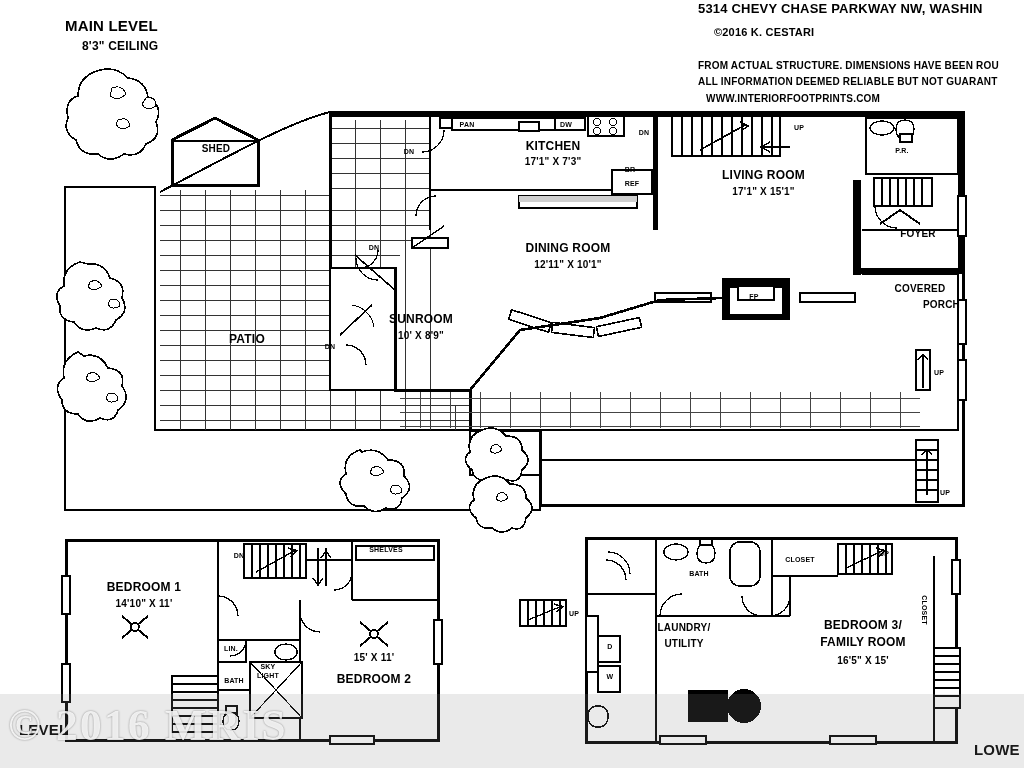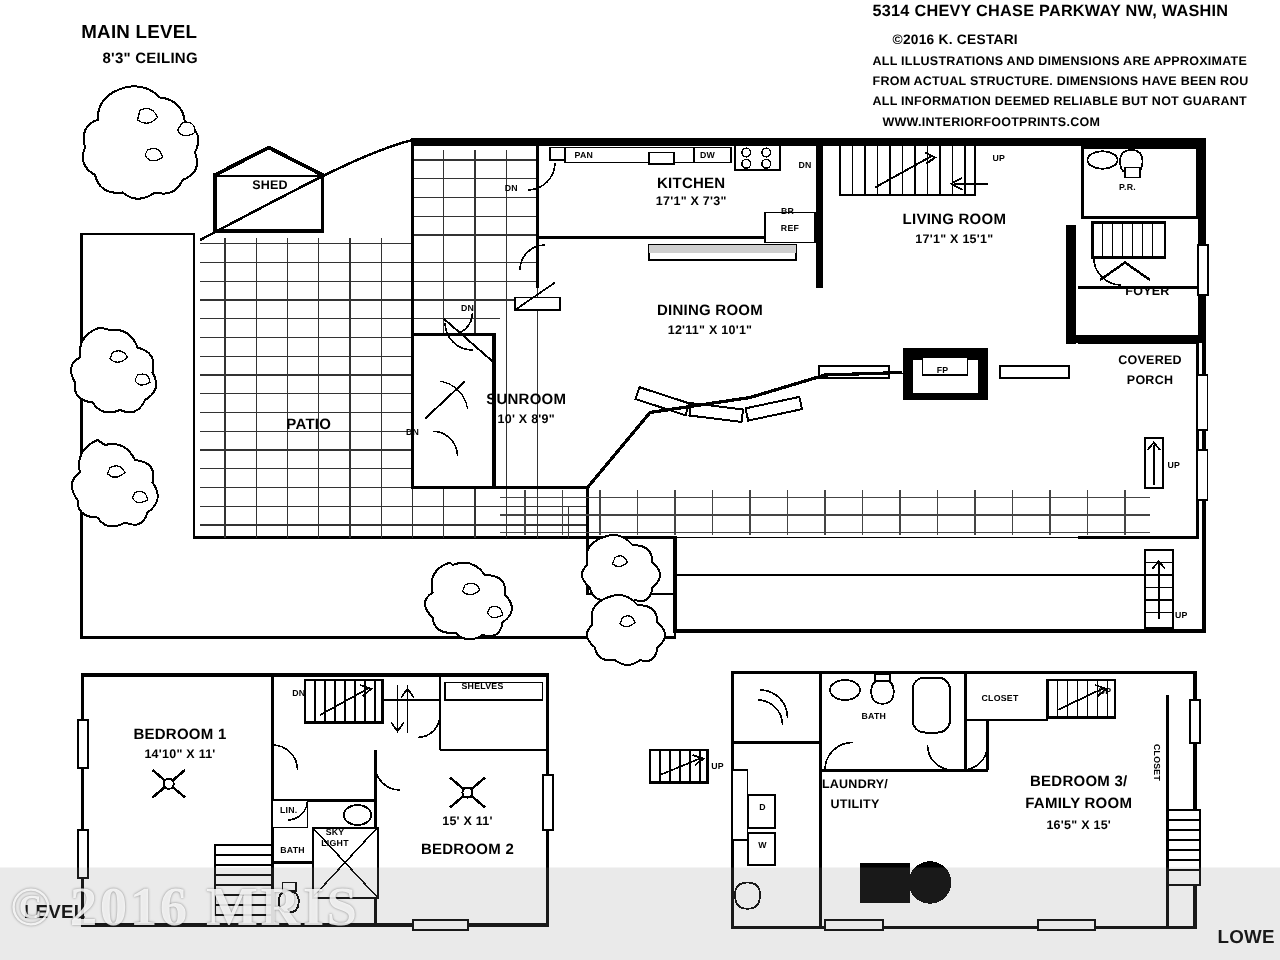--- a/index.html
+++ b/index.html
@@ -23,21 +23,20 @@
 </head>
 <body>
 
 <div class="stage">
 
   <div class="lbl hdr left" style="left:65px;top:18px;">MAIN LEVEL</div>
   <div class="lbl md left" style="left:82px;top:40px;">8'3" CEILING</div>
 
   <div class="lbl left" style="left:698px;top:2px;font-size:13px;">5314 CHEVY CHASE PARKWAY NW, WASHIN</div>
   <div class="lbl left" style="left:714px;top:26px;font-size:11px;">©2016 K. CESTARI</div>
-  <div class="lbl left" style="left:698px;top:44px;font-size:10px;">ALL ILLUSTRATIONS AND DIMENSIONS ARE APPROXIMATE</div>
   <div class="lbl left" style="left:698px;top:60px;font-size:10px;">FROM ACTUAL STRUCTURE. DIMENSIONS HAVE BEEN ROU</div>
   <div class="lbl left" style="left:698px;top:76px;font-size:10px;">ALL INFORMATION DEEMED RELIABLE BUT NOT GUARANT</div>
   <div class="lbl left" style="left:706px;top:93px;font-size:10px;">WWW.INTERIORFOOTPRINTS.COM</div>
 
   <svg width="1024" height="768">
     <g stroke="#000" fill="none" shape-rendering="crispEdges">
 
       <path d="M65,187 L65,510 L540,510 L540,475 L470,475 L470,430 L155,430 L155,187 Z" stroke-width="2" fill="#ffffff"></path>
 
       <g stroke-width="1" stroke="#333">
@@ -206,21 +205,21 @@
   <div class="lbl sm" style="left:706px;top:186px;width:115px;">17'1" X 15'1"</div>
 
   <div class="lbl md" style="left:508px;top:242px;width:120px;">DINING ROOM</div>
   <div class="lbl sm" style="left:508px;top:259px;width:120px;">12'11" X 10'1"</div>
 
   <div class="lbl md" style="left:378px;top:313px;width:86px;">SUNROOM</div>
   <div class="lbl sm" style="left:378px;top:330px;width:86px;">10' X 8'9"</div>
 
   <div class="lbl sm" style="left:890px;top:228px;width:56px;">FOYER</div>
   <div class="lbl sm" style="left:880px;top:283px;width:80px;">COVERED</div>
-  <div class="lbl sm" style="left:880px;top:299px;width:80px;">PORCH</div>
+  <div class="lbl sm" style="left:880px;top:299px;width:80px;text-align:right;">PORCH</div>
 
   <div class="lbl xtiny" style="left:887px;top:147px;width:30px;">P.R.</div>
   <div class="lbl xtiny" style="left:455px;top:121px;width:24px;">PAN</div>
   <div class="lbl xtiny" style="left:556px;top:121px;width:20px;">DW</div>
   <div class="lbl xtiny" style="left:619px;top:180px;width:26px;">REF</div>
   <div class="lbl xtiny" style="left:620px;top:166px;width:20px;">BR</div>
   <div class="lbl xtiny" style="left:742px;top:293px;width:24px;">FP</div>
 
   <div class="lbl xtiny" style="left:399px;top:148px;width:20px;">DN</div>
   <div class="lbl xtiny" style="left:364px;top:244px;width:20px;">DN</div>

